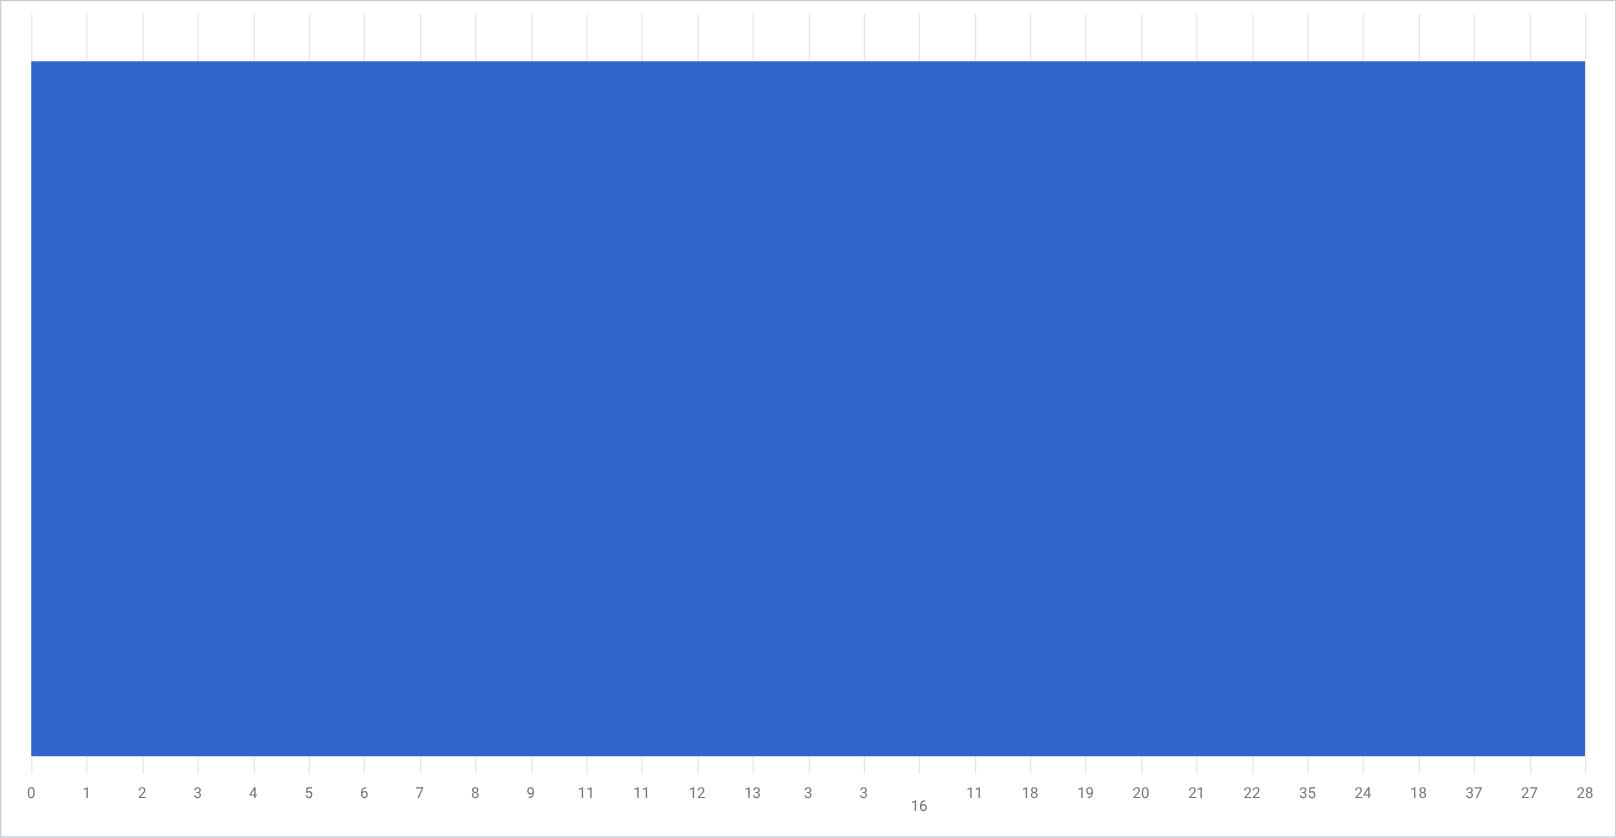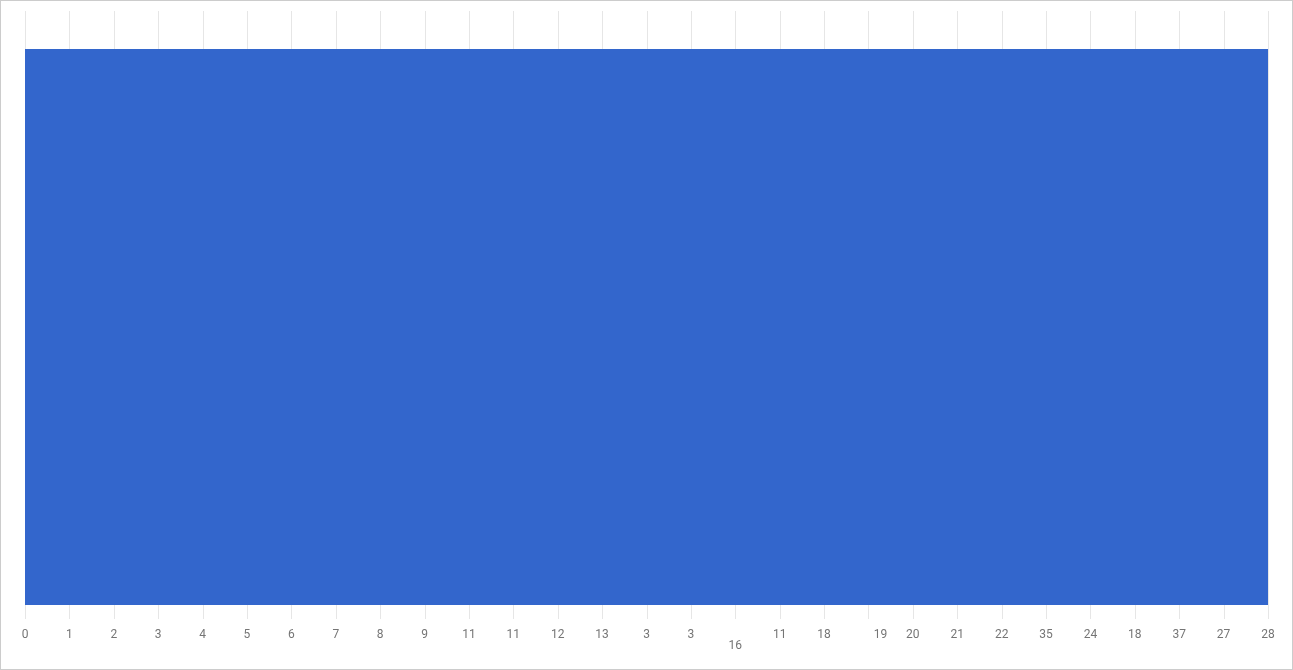--- a/index.html
+++ b/index.html
@@ -110,21 +110,21 @@
       <div class="tick-label" style="left: 32.1429%;">9</div>
       <div class="tick-label" style="left: 35.7143%;">11</div>
       <div class="tick-label" style="left: 39.2857%;">11</div>
       <div class="tick-label" style="left: 42.8571%;">12</div>
       <div class="tick-label" style="left: 46.4286%;">13</div>
       <div class="tick-label" style="left: 50%;">3</div>
       <div class="tick-label" style="left: 53.5714%;">3</div>
       <div class="tick-label" style="left: 57.1429%; margin-top: 11px;">16</div>
       <div class="tick-label" style="left: 60.7143%;">11</div>
       <div class="tick-label" style="left: 64.2857%;">18</div>
-      <div class="tick-label" style="left: 67.8571%; margin-left: 12px;">19</div>
+      <div class="tick-label" style="left: 67.8571%;">19</div>
       <div class="tick-label" style="left: 71.4286%;">20</div>
       <div class="tick-label" style="left: 75%;">21</div>
       <div class="tick-label" style="left: 78.5714%;">22</div>
       <div class="tick-label" style="left: 82.1429%;">35</div>
       <div class="tick-label" style="left: 85.7143%;">24</div>
       <div class="tick-label" style="left: 89.2857%;">18</div>
       <div class="tick-label" style="left: 92.8571%;">37</div>
       <div class="tick-label" style="left: 96.4286%;">27</div>
       <div class="tick-label" style="left: 100%;">28</div>
     </div>

